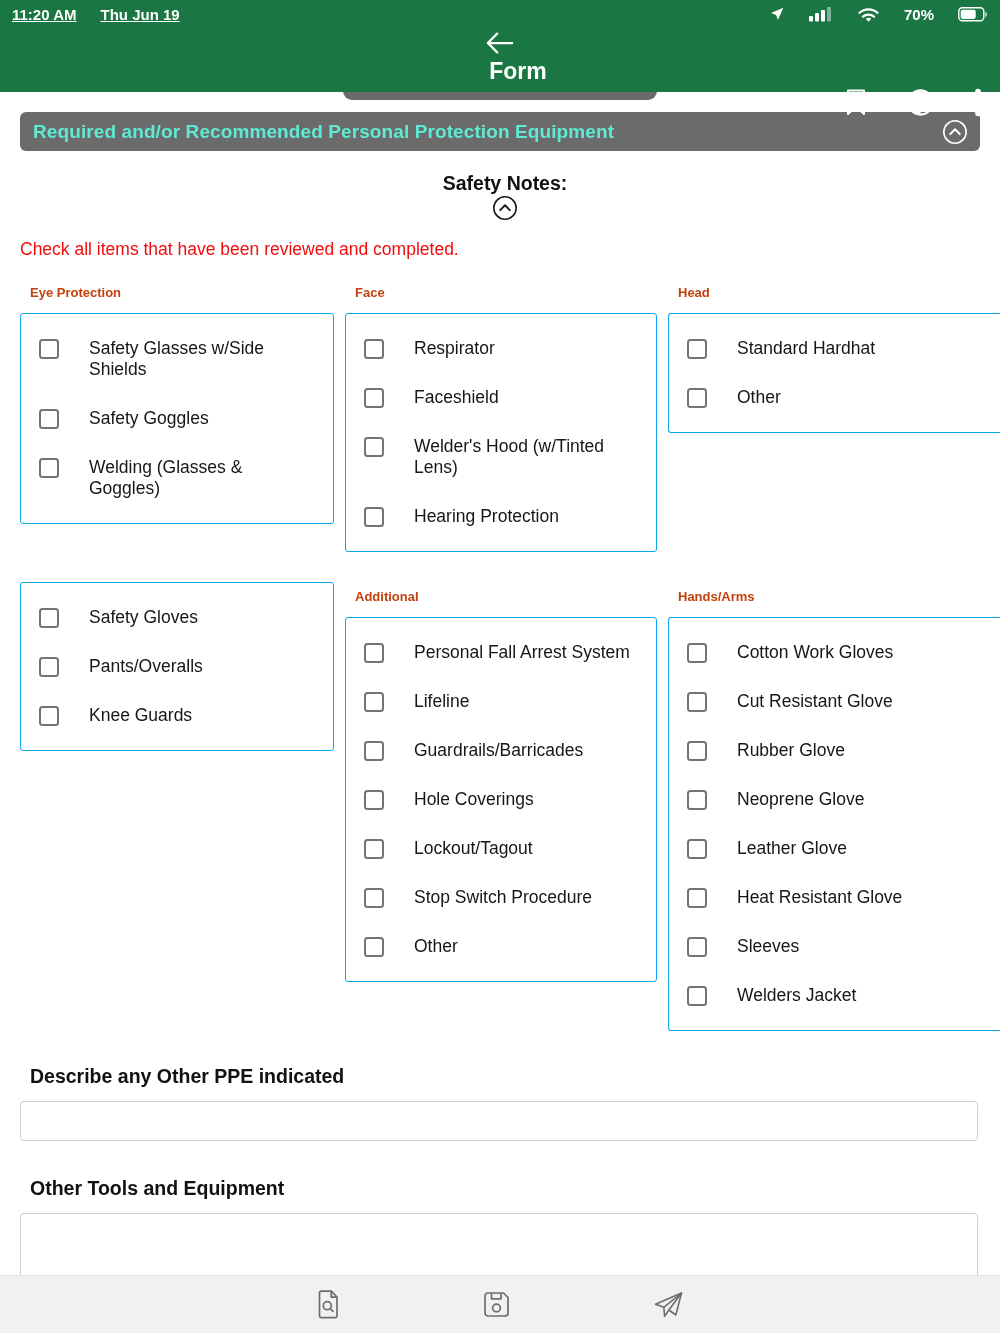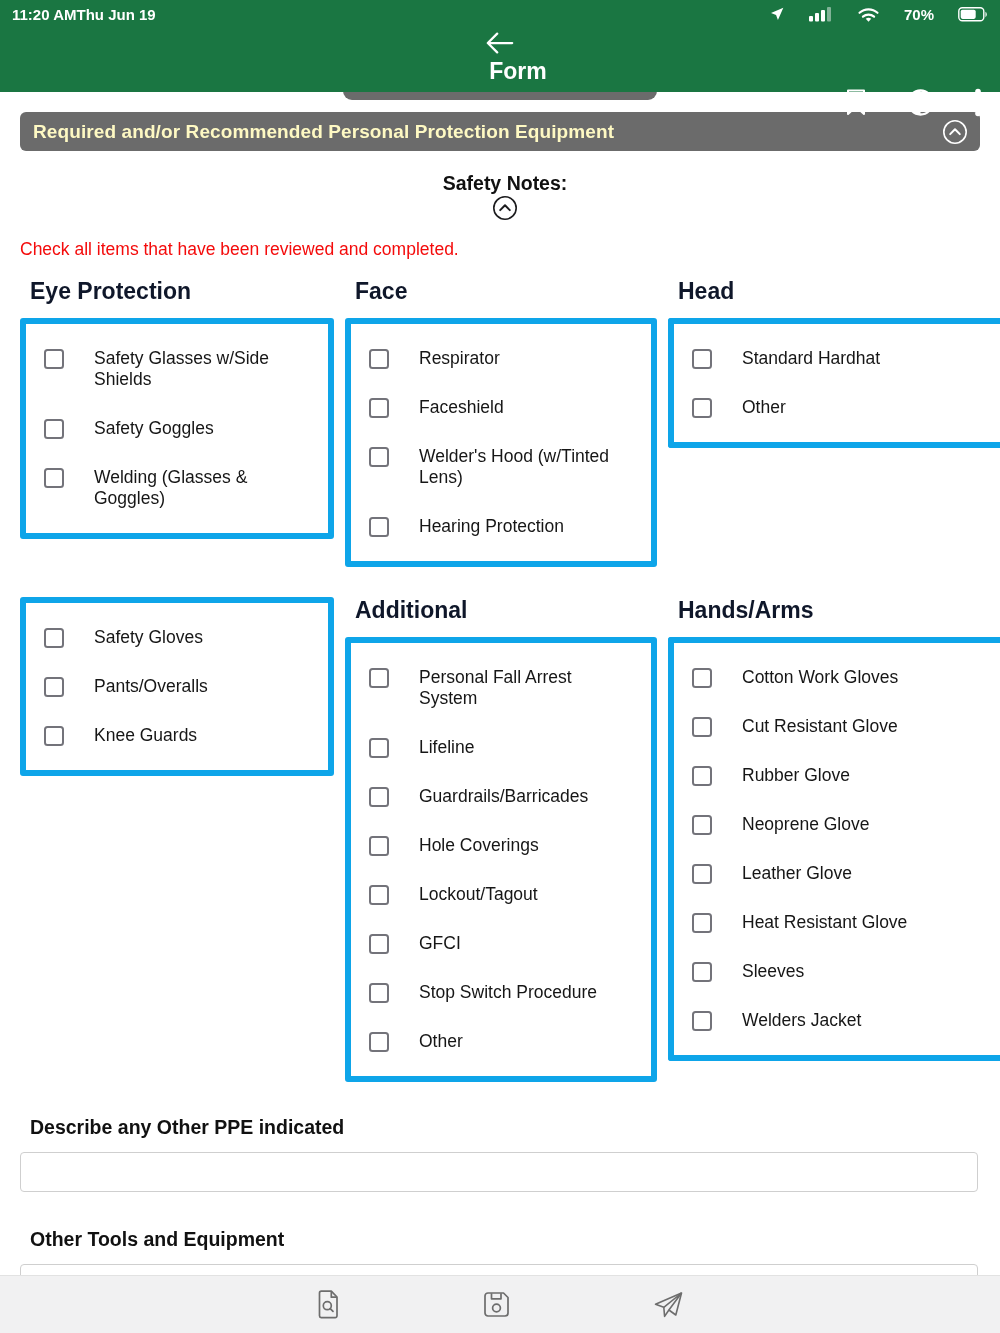--- a/index.html
+++ b/index.html
@@ -7,57 +7,57 @@
     width:1000px;height:1333px;position:relative;overflow:hidden;
     background:#ffffff;font-family:"Liberation Sans","DejaVu Sans",sans-serif;
     -webkit-font-smoothing:antialiased;color:#111;
   }
   
   .statusbar{
     position:relative;z-index:3;height:28px;background:#1a7642;color:#fff;
     display:flex;align-items:center;justify-content:space-between;padding:0 12px;
     font-size:15px;font-weight:700;
   }
-  .sb-left{display:flex;align-items:center;}
+  .sb-left{display:flex;gap:24px;align-items:center;text-decoration:underline;}
   .sb-right{display:flex;gap:24px;align-items:center;font-weight:600;}
   .navbar{
     position:relative;z-index:3;height:64px;background:#1a7642;color:#fff;
     display:flex;align-items:center;padding:0 16px;flex-direction:column;
   }
   .nav-title{font-size:23px;font-weight:700;margin-left:36px;}
   .nav-right{margin-left:auto;display:flex;align-items:center;gap:34px;}
   .icon-btn{display:flex;align-items:center;justify-content:center;background:none;border:none;padding:2px;cursor:pointer;}
   
   .peek-tab{
     position:absolute;left:343px;top:76px;width:314px;height:24px;
     background:#6b6b6b;border-radius:9px;z-index:1;
   }
   
   .section-bar{
     position:relative;z-index:2;margin:20px 20px 0 20px;height:39px;background:#6b6b6b;
     border-radius:6px;display:flex;align-items:center;justify-content:space-between;
-    padding:0 12px 0 13px;color:#fef9c3;
+    padding:0 12px 0 13px;color:#5eead4;
   }
   .section-bar .ttl{font-size:19px;font-weight:700;letter-spacing:.1px;}
   .chev{color:#fff;display:flex;}
   .chev.dark{color:#1c1c1e;}
   
   .notes-row{
     margin:21px 20px 0 30px;display:flex;align-items:center;justify-content:space-between;flex-direction:column;
   }
   .notes-label{font-size:19.5px;font-weight:700;}
   .alert-text{margin:18px 20px 0 20px;font-size:17.5px;font-weight:400;color:#f40b0b;}
   
   .ppe-grid{
     margin:18px 0 0 20px;display:grid;grid-template-columns:314px 312px auto;
     column-gap:11px;row-gap:30px;align-items:start;
   }
-  .group-title{font-size:23px;font-weight:700;margin:0 0 13px 10px;color:#0f172a;}
+  .group-title{font-size:13px;font-weight:700;margin:7px 0 13px 10px;color:#c2410c;}
   .group-box{
-    border:6px solid #0ea5e9;border-radius:3px;background:#fff;padding:10px 0;
+    border:1px solid #0ea5e9;border-radius:3px;background:#fff;padding:10px 0;
   }
   .group-box.edge{border-right:none;border-top-right-radius:0;border-bottom-right-radius:0;}
   .check-item{display:flex;align-items:flex-start;gap:30px;padding:14px 18px;cursor:pointer;}
   .cb{
     flex:0 0 20px;width:20px;height:20px;border:2px solid #73737a;border-radius:3.5px;
     background:#fff;margin-top:1px;box-sizing:border-box;
   }
   .cb-label{font-size:17.5px;line-height:21px;color:#161616;}
   
   .field-label{font-size:19.5px;font-weight:700;margin:34px 20px 13px 30px;}
@@ -265,24 +265,20 @@
         <div class="check-item">
           <span class="cb"></span>
           <span class="cb-label">Hole Coverings</span>
         </div>
         <div class="check-item">
           <span class="cb"></span>
           <span class="cb-label">Lockout/Tagout</span>
         </div>
         <div class="check-item">
           <span class="cb"></span>
-          <span class="cb-label">GFCI</span>
-        </div>
-        <div class="check-item">
-          <span class="cb"></span>
           <span class="cb-label">Stop Switch Procedure</span>
         </div>
         <div class="check-item">
           <span class="cb"></span>
           <span class="cb-label">Other</span>
         </div>
       </div>
     </div>
     <div>
       <h3 class="group-title">Hands/Arms</h3>

